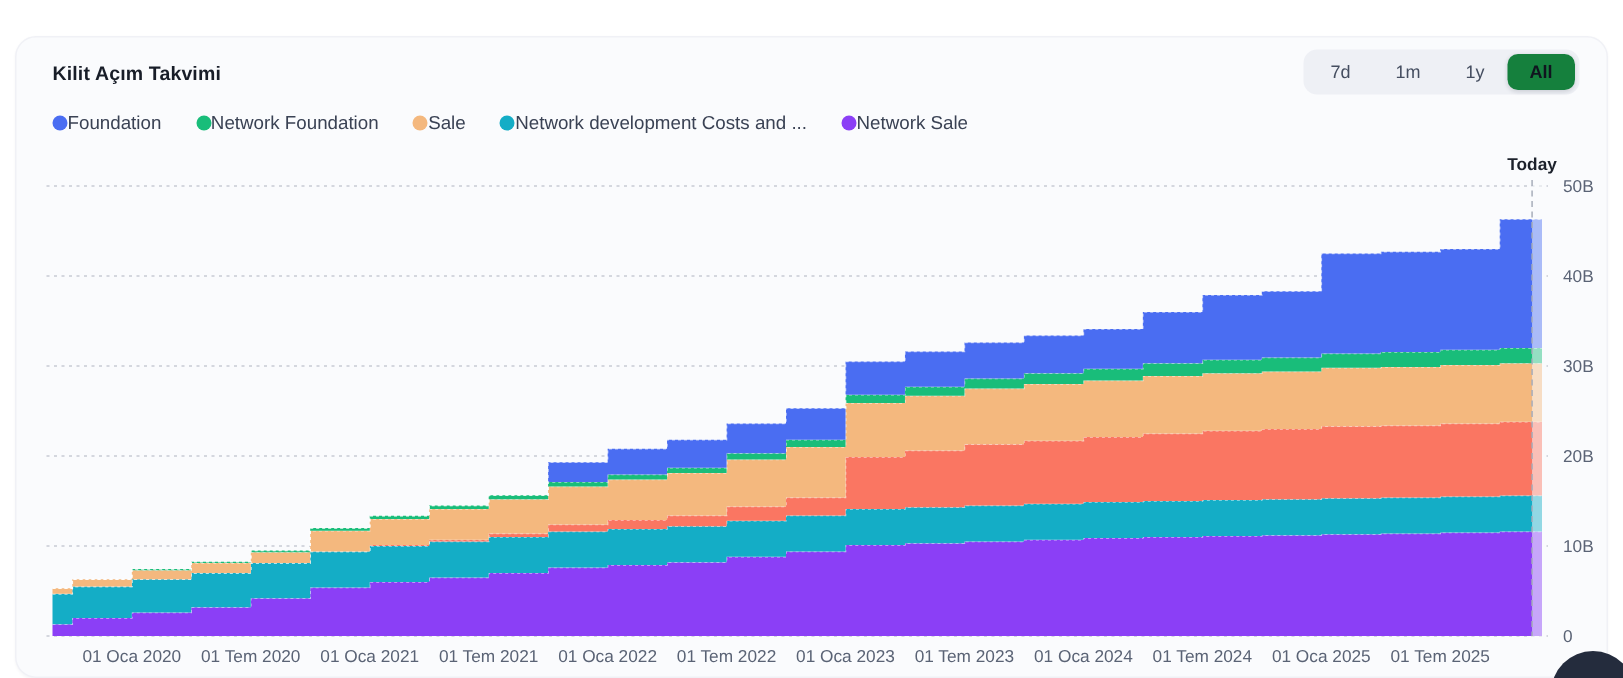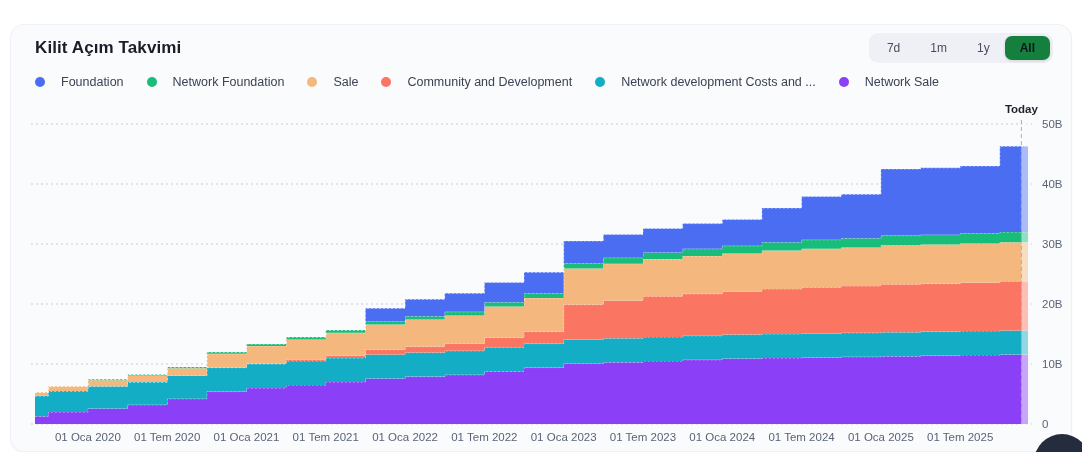--- a/index.html
+++ b/index.html
@@ -7,36 +7,36 @@
               font-family:"Liberation Sans", sans-serif; }
   .card {
     position:absolute; left:10px; top:24px; width:1062px; height:428px;
     background:#fafbfd; border:1px solid #f0f1f6; border-radius:14px;
     box-shadow:0 1px 2px rgba(16,24,40,0.04);
   }
   .card-header {
     display:flex; justify-content:space-between; align-items:center;
     padding:8px 18px 0 24px; height:38px;
   }
-  .card-title { font-size:17px; font-weight:bold; color:#181d28; letter-spacing:.1px; }
+  .card-title { font-size:13px; font-weight:bold; color:#181d28; letter-spacing:.1px; }
   .range-group {
     display:flex; align-items:flex-start; background:#eef0f5; border-radius:9px; padding:3px;
   }
   .range-btn {
     border:none; background:transparent; font-family:inherit;
     font-size:12px; color:#454e60; padding:5px 15px; border-radius:7px; cursor:pointer;
   }
   .range-btn.active {
     background:#15803d; color:#10141f; font-weight:bold;
     box-shadow:0 1px 3px rgba(16,24,40,0.14);
   }
   .legend-row {
     display:flex; align-items:center; gap:23px; padding:12px 24px 0 24px;
   }
-  .legend-item { display:flex; align-items:center; gap:16px; cursor:pointer; }
+  .legend-item { display:flex; align-items:center; gap:0; cursor:pointer; }
   .legend-dot { width:10px; height:10px; border-radius:50%; flex:0 0 auto; }
   .legend-label { font-size:12.5px; color:#3a4254; white-space:nowrap; }
   .chart-wrap { position:absolute; left:0; top:100px; width:1082px; height:352px; }
   svg text { font-family:"Liberation Sans", sans-serif; }
   .fab {
     position:absolute; left:1034px; top:434px; width:56px; height:56px;
     border-radius:50%; background:#242c3d; border:none; cursor:pointer;
   }
 </style>
 </head>
@@ -57,24 +57,20 @@
         <span class="legend-dot" style="background: rgb(74, 109, 242);"></span>
         <span class="legend-label">Foundation</span>
       </div>
       <div class="legend-item">
         <span class="legend-dot" style="background: rgb(25, 189, 122);"></span>
         <span class="legend-label">Network Foundation</span>
       </div>
       <div class="legend-item">
         <span class="legend-dot" style="background: rgb(244, 184, 126);"></span>
         <span class="legend-label">Sale</span>
-      </div>
-      <div class="legend-item">
-        <span class="legend-dot" style="background: rgb(250, 118, 98);"></span>
-        <span class="legend-label">Community and Development</span>
       </div>
       <div class="legend-item">
         <span class="legend-dot" style="background: rgb(20, 173, 198);"></span>
         <span class="legend-label">Network development Costs and ...</span>
       </div>
       <div class="legend-item">
         <span class="legend-dot" style="background: rgb(139, 63, 246);"></span>
         <span class="legend-label">Network Sale</span>
       </div>
     </div>

